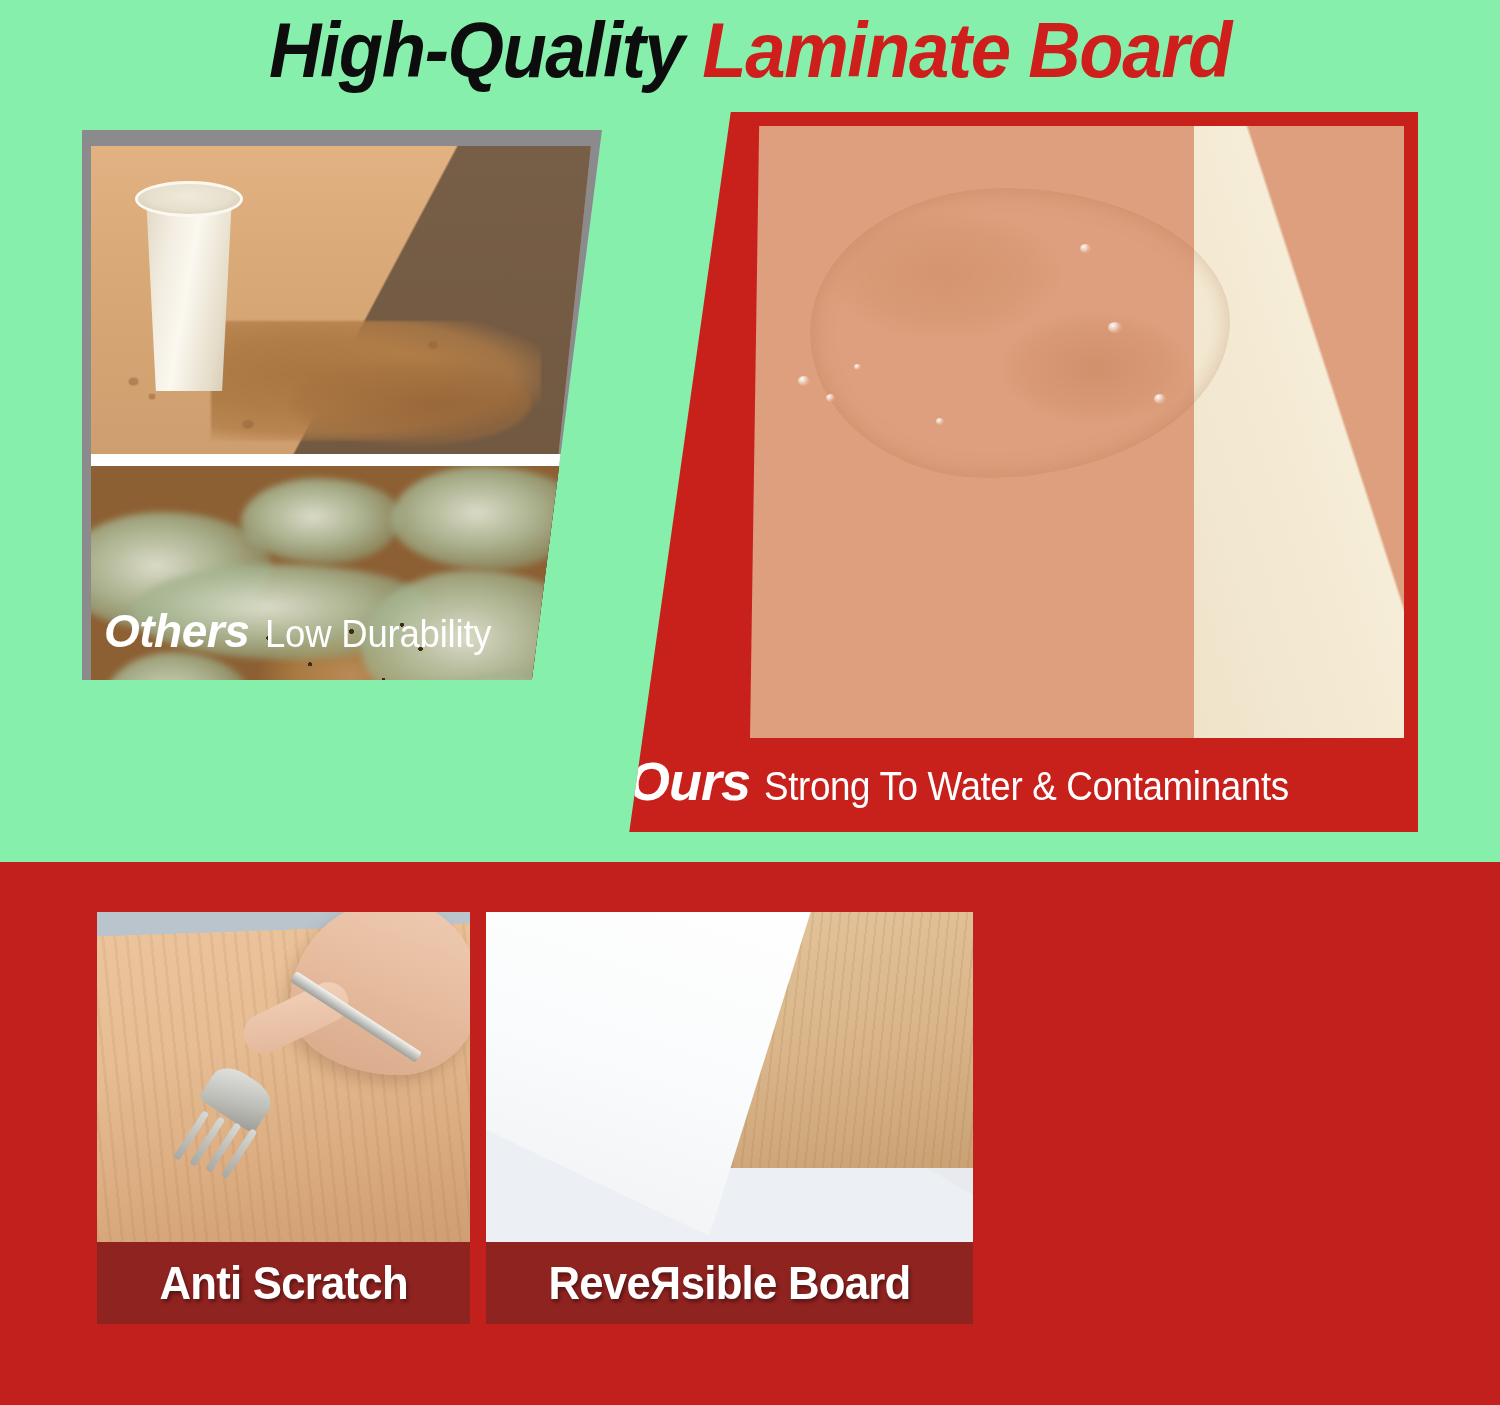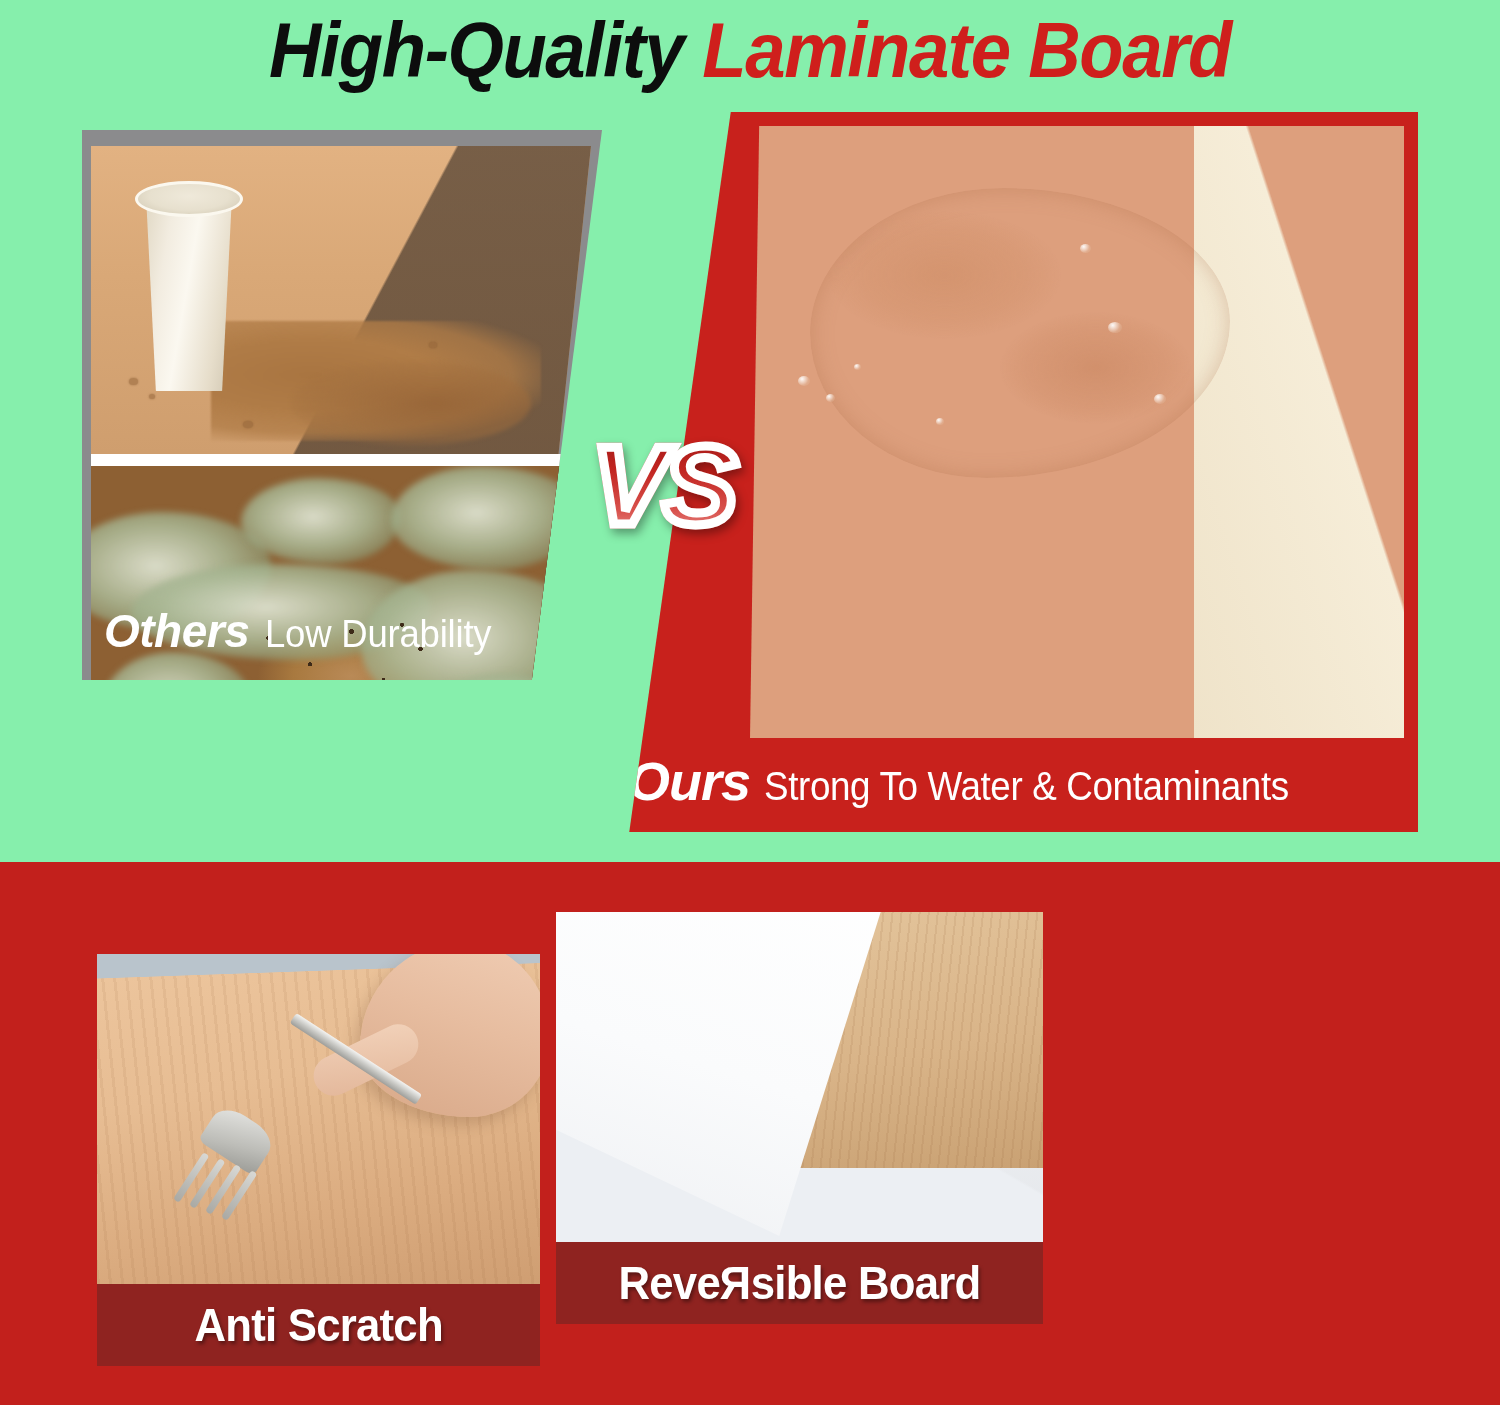--- a/index.html
+++ b/index.html
@@ -171,21 +171,21 @@
     z-index: 9;
   }
 
   
   .features {
     position: absolute; left: 0; top: 862px; width: 1500px; height: 543px;
     background: #c2201c;
   }
   .cards { position: absolute; left: 97px; top: 50px; display: flex; gap: 16px; }
   .card { position: relative; height: 412px; overflow: hidden; background: #8f2320; }
-  .card.c1 { width: 443px; margin-top: 42px; }
+  .card.c1 { width: 373px; }
   .card.c2 { width: 487px; }
   .card.c3 { width: 411px; }
   .card-img { position: absolute; left: 0; top: 0; width: 100%; height: 330px; overflow: hidden; }
 
   
   .img-scratch {
     background:
       linear-gradient(178deg, #b9c4cc 0%, #b9c4cc 7%, rgba(185,196,204,0) 7.2%),
       repeating-linear-gradient(84deg, rgba(150,100,58,0.10) 0 3px, rgba(255,255,255,0) 3px 12px),
       linear-gradient(168deg,#edc69e 0%, #e7bd93 38%, #dbac80 72%, #cf9e72 100%);
@@ -351,21 +351,20 @@
         <div class="bead" style="left:330px;top:118px;width:11px;height:9px;"></div>
         <div class="bead" style="left:358px;top:196px;width:14px;height:11px;"></div>
         <div class="bead" style="left:404px;top:268px;width:12px;height:10px;"></div>
       </div>
       <div class="ours-caption">
         <span class="lbl">Ours</span>
         <span class="sub">Strong To Water &amp; Contaminants</span>
       </div>
     </div>
 
-    <div class="vs-badge">VS</div>
   </div>
 
   <div class="features">
     <div class="cards">
 
       <div class="card c1">
         <div class="card-img img-scratch">
           <div class="hand1"></div>
           <div class="finger1"></div>
           <div class="fork-handle"></div>

